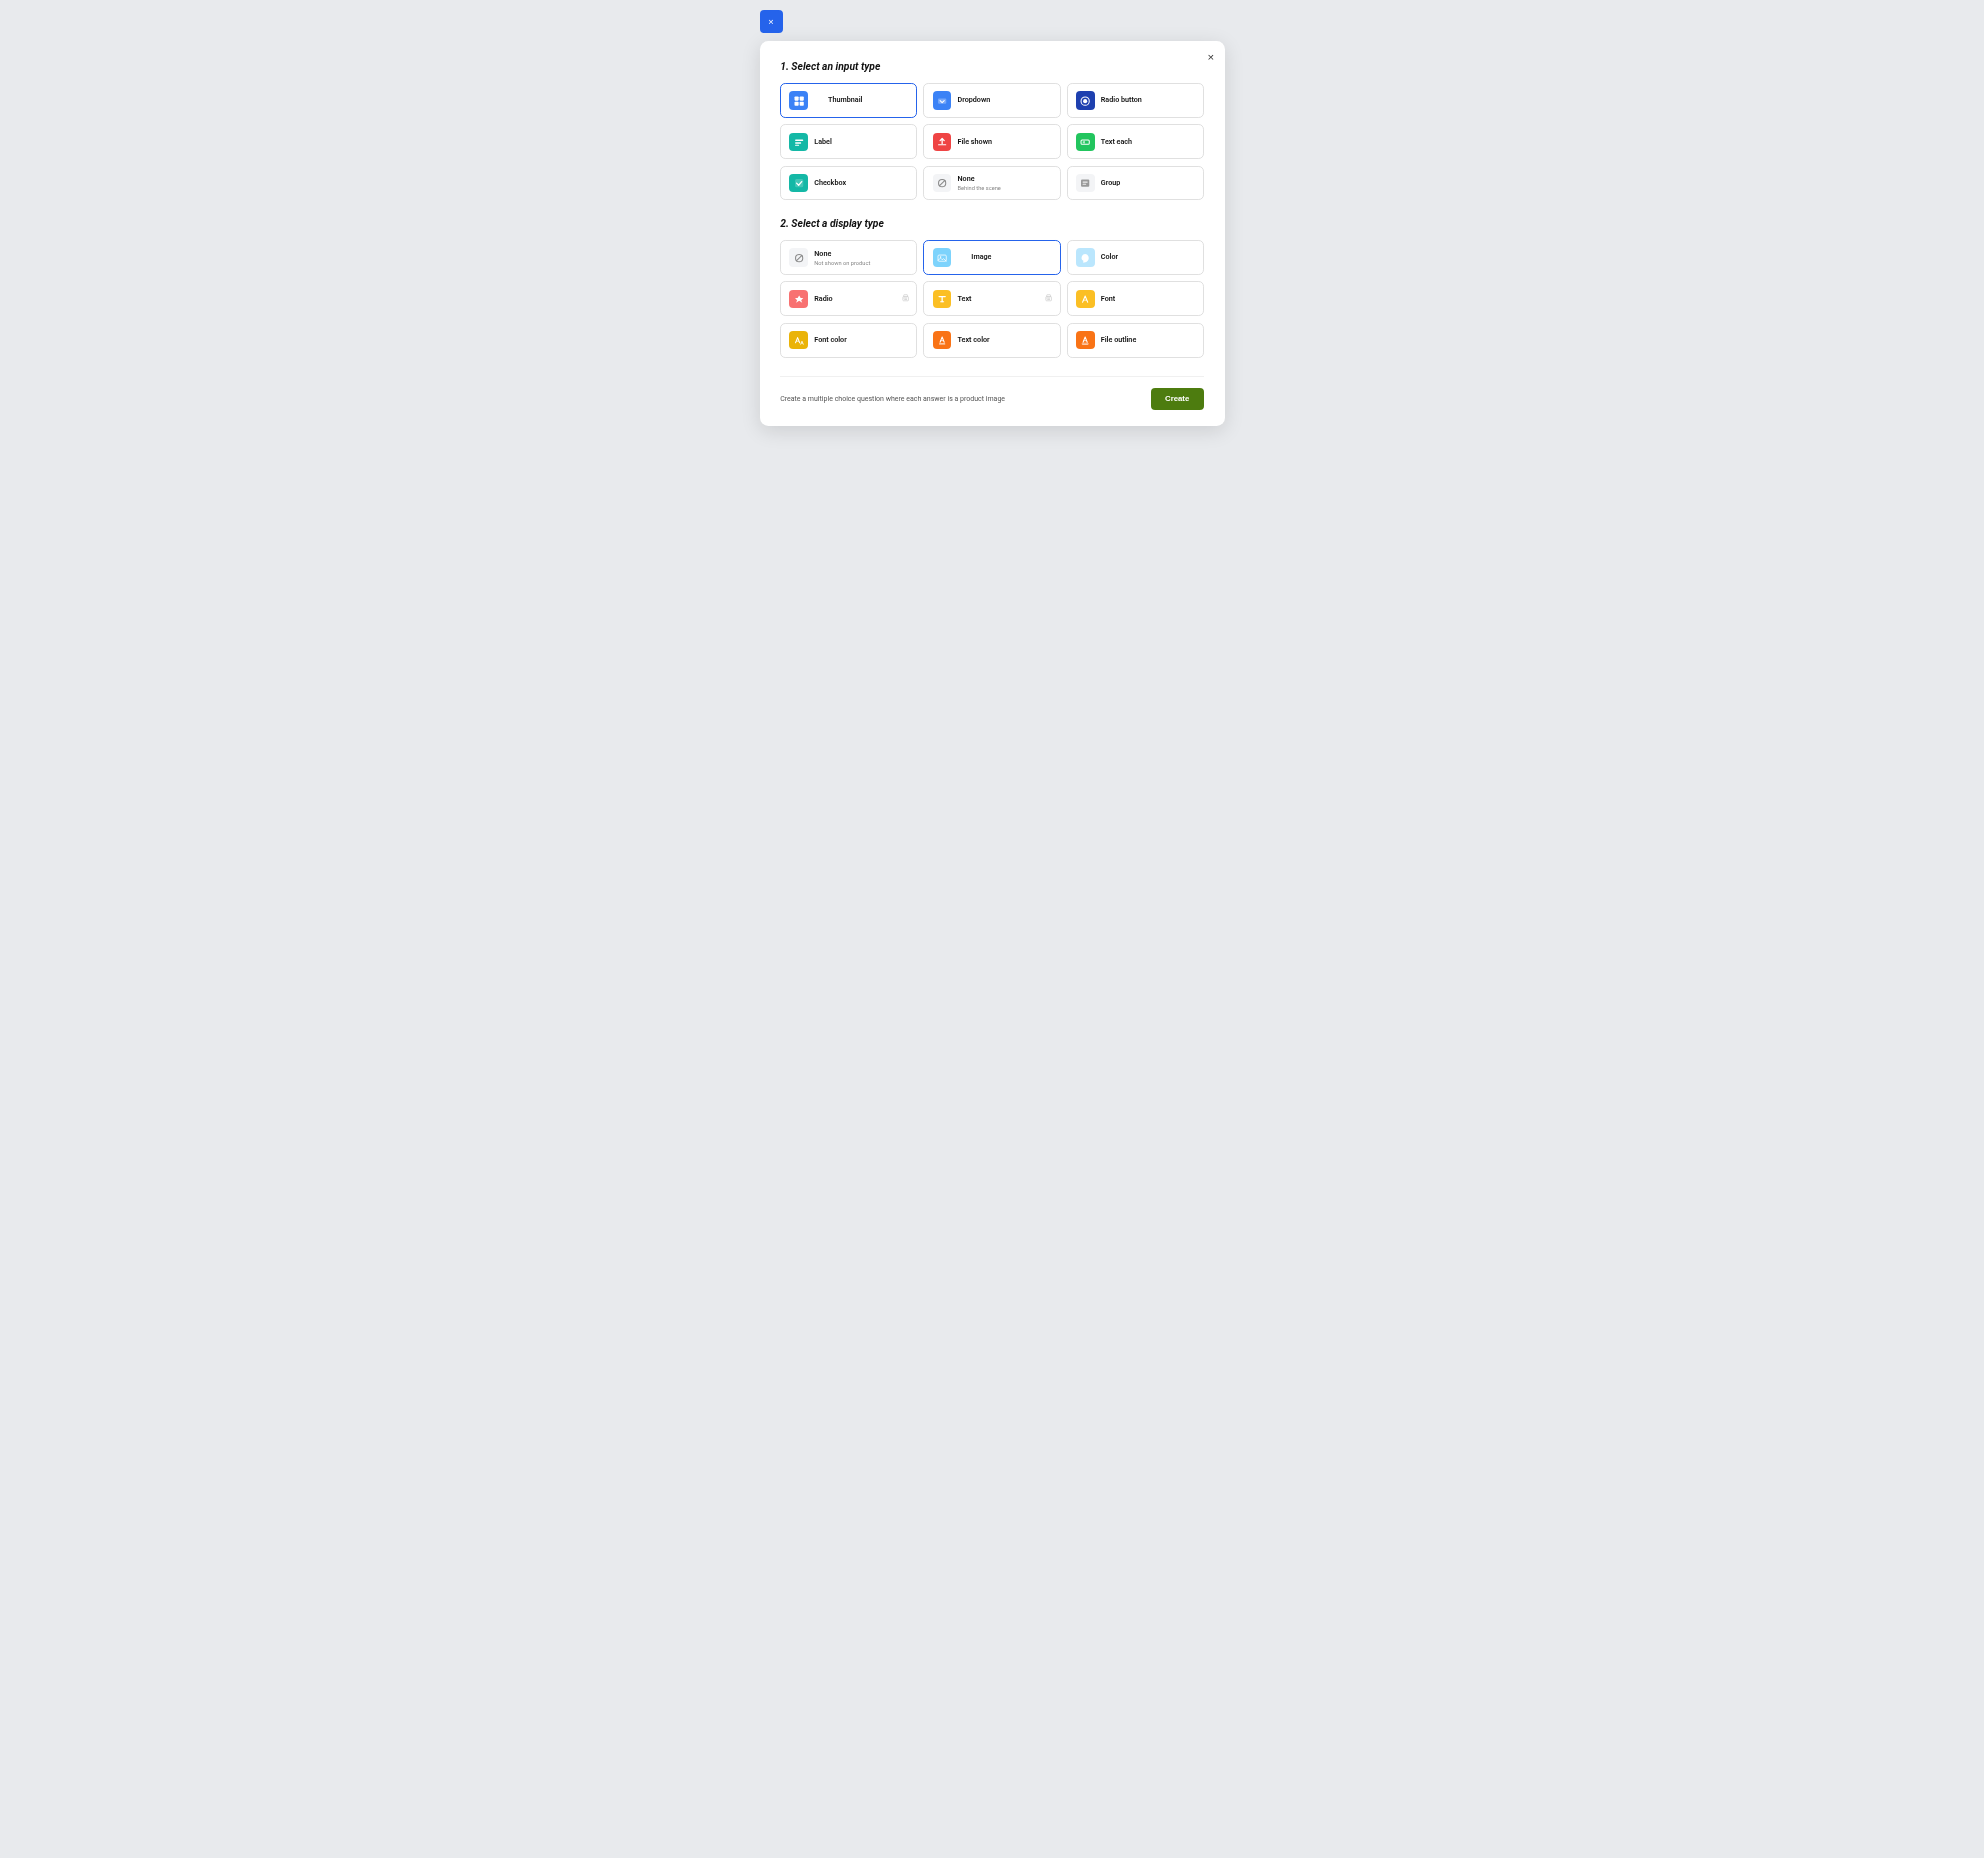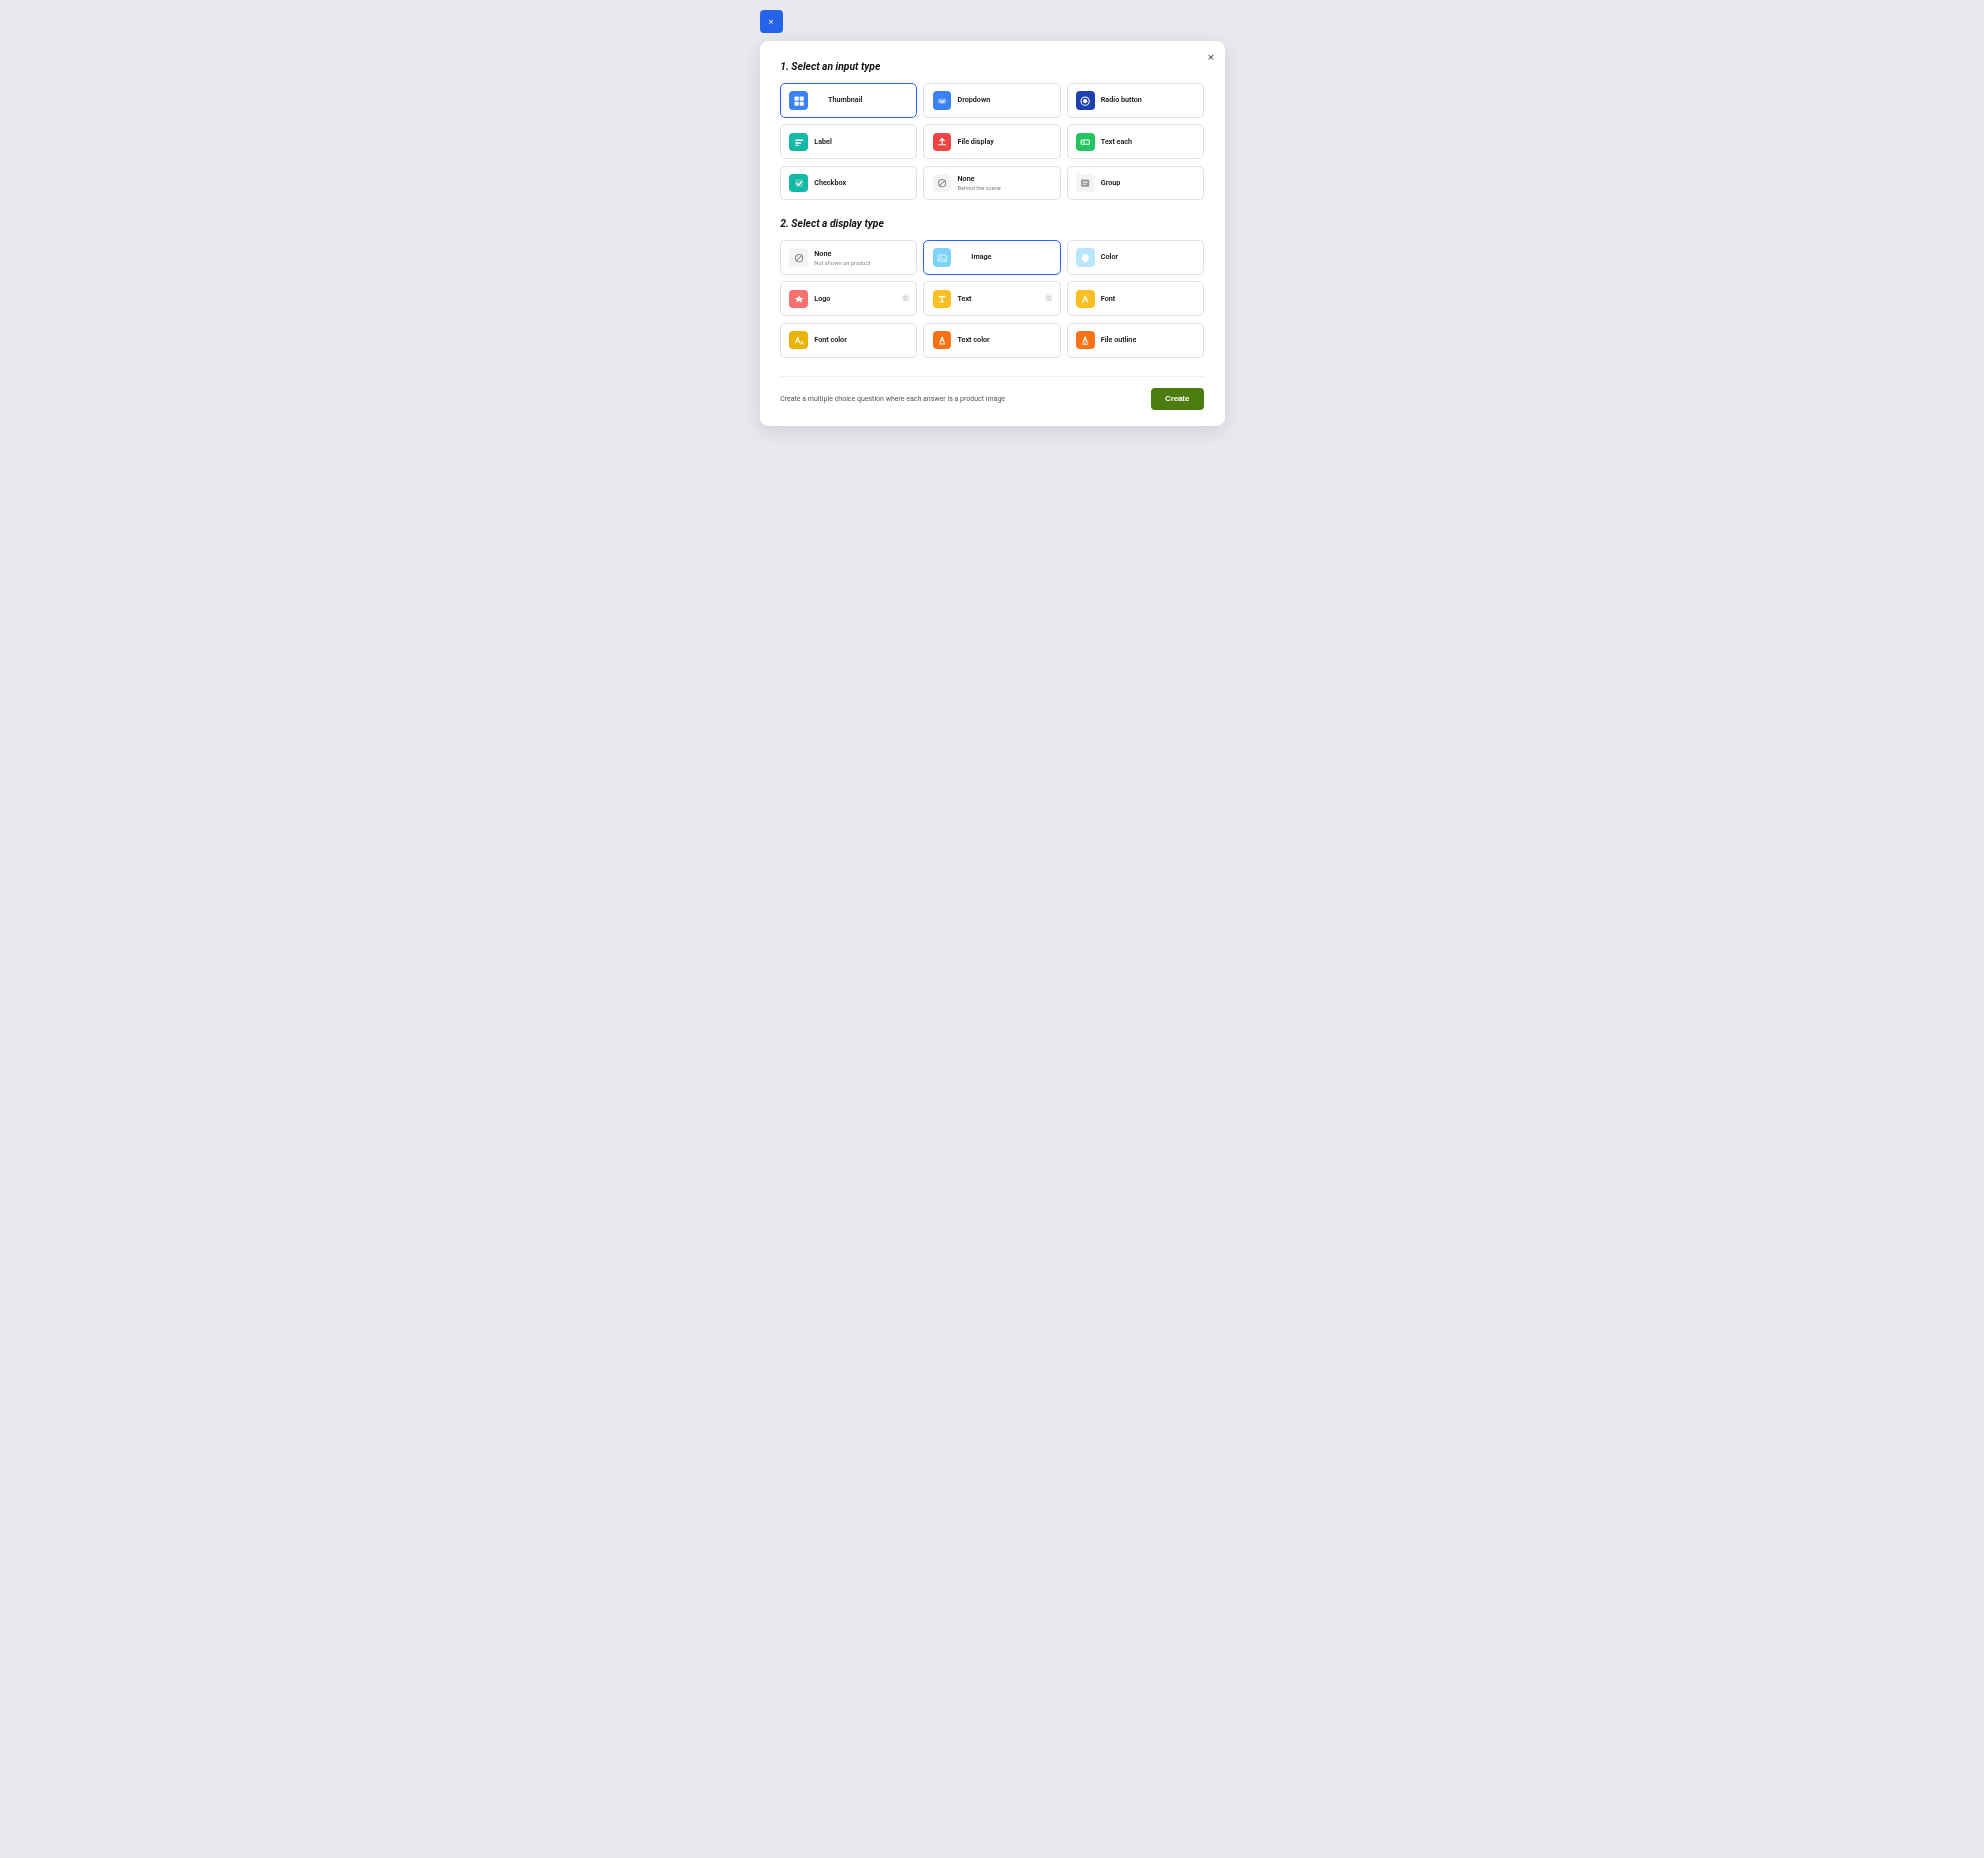--- a/index.html
+++ b/index.html
@@ -233,21 +233,21 @@
             </div>
           </div>
           <div class="option-card">
             <div class="option-icon bg-red">
               <svg width="10.3" height="10.3" viewBox="0 0 20 20" fill="none">
       <path d="M10 3v10M6 7l4-4 4 4" stroke="white" stroke-width="2.5" stroke-linecap="round" stroke-linejoin="round"></path>
       <path d="M3 15h14" stroke="white" stroke-width="2" stroke-linecap="round"></path>
     </svg>
             </div>
             <div class="option-text-block">
-              <span class="option-label">File display</span>
+              <span class="option-label">File shown</span>
             </div>
           </div>
           <div class="option-card">
             <div class="option-icon bg-green">
               <svg width="10.3" height="10.3" viewBox="0 0 20 20" fill="none">
       <rect x="2" y="6" width="16" height="8" rx="2" stroke="white" stroke-width="2"></rect>
       <path d="M6 10h2M8 8v4" stroke="white" stroke-width="1.5" stroke-linecap="round"></path>
     </svg>
             </div>
             <div class="option-text-block">
@@ -331,21 +331,21 @@
               <span class="option-label">Color</span>
             </div>
           </div>
           <div class="option-card">
             <div class="option-icon bg-pink">
               <svg width="10.3" height="10.3" viewBox="0 0 20 20" fill="none">
       <polygon points="10,3 13,8 18,8 14,12 16,17 10,13 4,17 6,12 2,8 7,8" fill="white"></polygon>
     </svg>
             </div>
             <div class="option-text-block">
-              <span class="option-label">Logo</span>
+              <span class="option-label">Radio</span>
             </div>
             <span class="print-icon"><svg width="9.3" height="9.3" viewBox="0 0 20 20" fill="none">
                 <rect x="4" y="7" width="12" height="9" rx="1.5" stroke="#ccc" stroke-width="1.5"></rect>
                 <rect x="6" y="3" width="8" height="5" rx="1" fill="none" stroke="#ccc" stroke-width="1.5"></rect>
                 <rect x="7" y="11" width="6" height="3" rx="0.5" fill="#ccc"></rect>
                 <circle cx="6" cy="10" r="1" fill="#ccc"></circle>
               </svg></span>
           </div>
           <div class="option-card">
             <div class="option-icon bg-amber">

